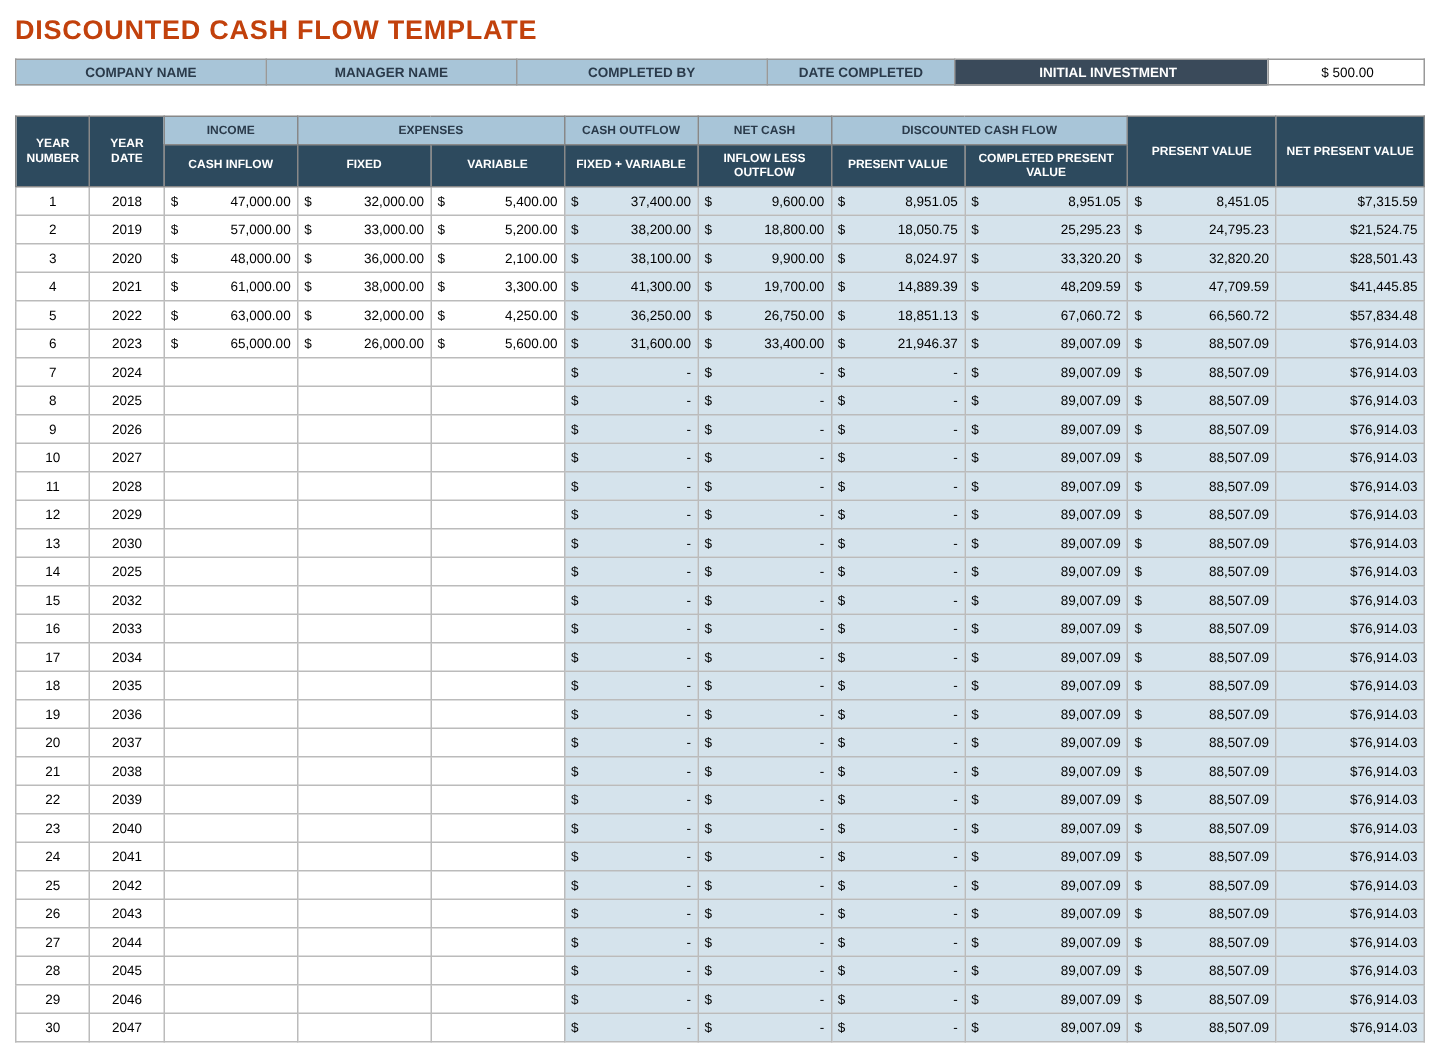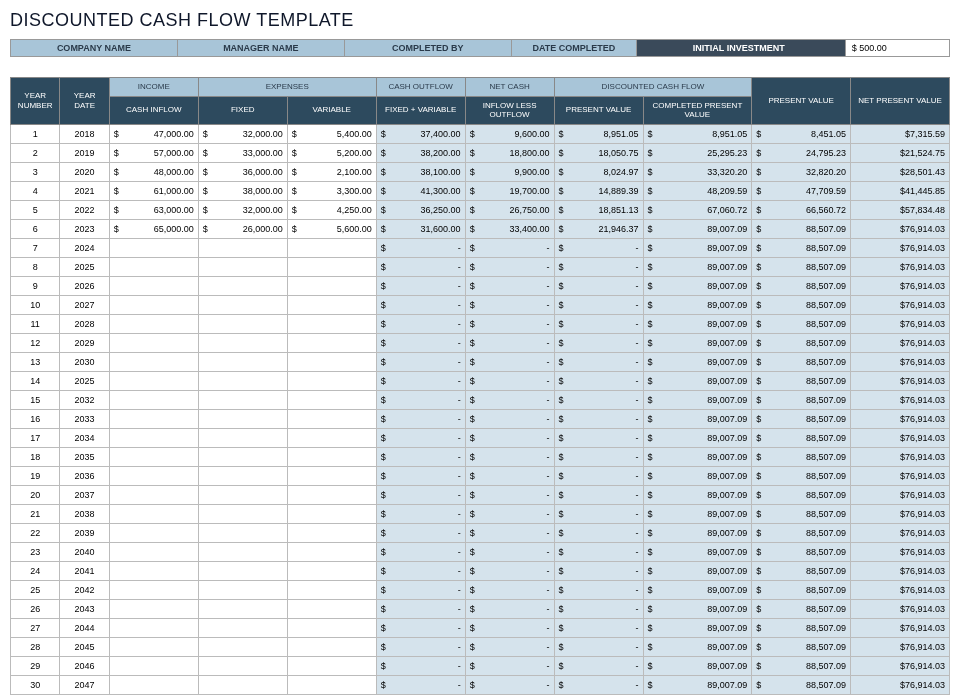--- a/index.html
+++ b/index.html
@@ -1,23 +1,23 @@
 <!DOCTYPE html>
 <html><head>
 <meta charset="utf-8">
 <style>
 body{margin:0;padding:10px;font-family:Arial,sans-serif;font-size:10px;background:#fff;color:#000}
-.title{font-size:18px;font-weight:normal;color:#0f172a;letter-spacing:0.5px;margin-bottom:8px}
+.title{font-size:18px;font-weight:bold;color:#c2410c;letter-spacing:0.5px;margin-bottom:8px}
 .top-table{width:100%;border-collapse:collapse;margin-bottom:20px}
 .top-table td,.top-table th{border:1px solid #999;padding:3px 6px;font-size:9px;text-align:center}
 .top-table th{background:#a8c5d8;font-weight:bold;color:#2a3a4a}
 .top-table .dark{background:#3a4a5a;color:#fff;font-weight:bold;text-align:center;padding-right:10px}
-.top-table .val{background:#fff;text-align:left;padding-right:4px}
+.top-table .val{background:#fff;text-align:center;padding-right:4px}
 .main-table{width:100%;border-collapse:collapse;table-layout:fixed}
-.main-table th{background:#2d4a5e;color:#fff;font-size:8px;font-weight:normal;padding:4px 2px;border:1px solid #888;text-align:center;line-height:1.2}
+.main-table th{background:#2d4a5e;color:#fff;font-size:8px;font-weight:bold;padding:4px 2px;border:1px solid #888;text-align:center;line-height:1.2}
 .main-table th.light{background:#a8c5d8;color:#2a3a4a}
 .main-table td{border:1px solid #bbb;padding:2px 4px;font-size:9px;text-align:right;height:14px}
 .main-table td.c{text-align:center}
 .main-table td.shaded{background:#d5e3ec}
 .cur{display:flex;justify-content:space-between}
 .cur .s{text-align:left}
 </style>
 </head>
 <body>
 

